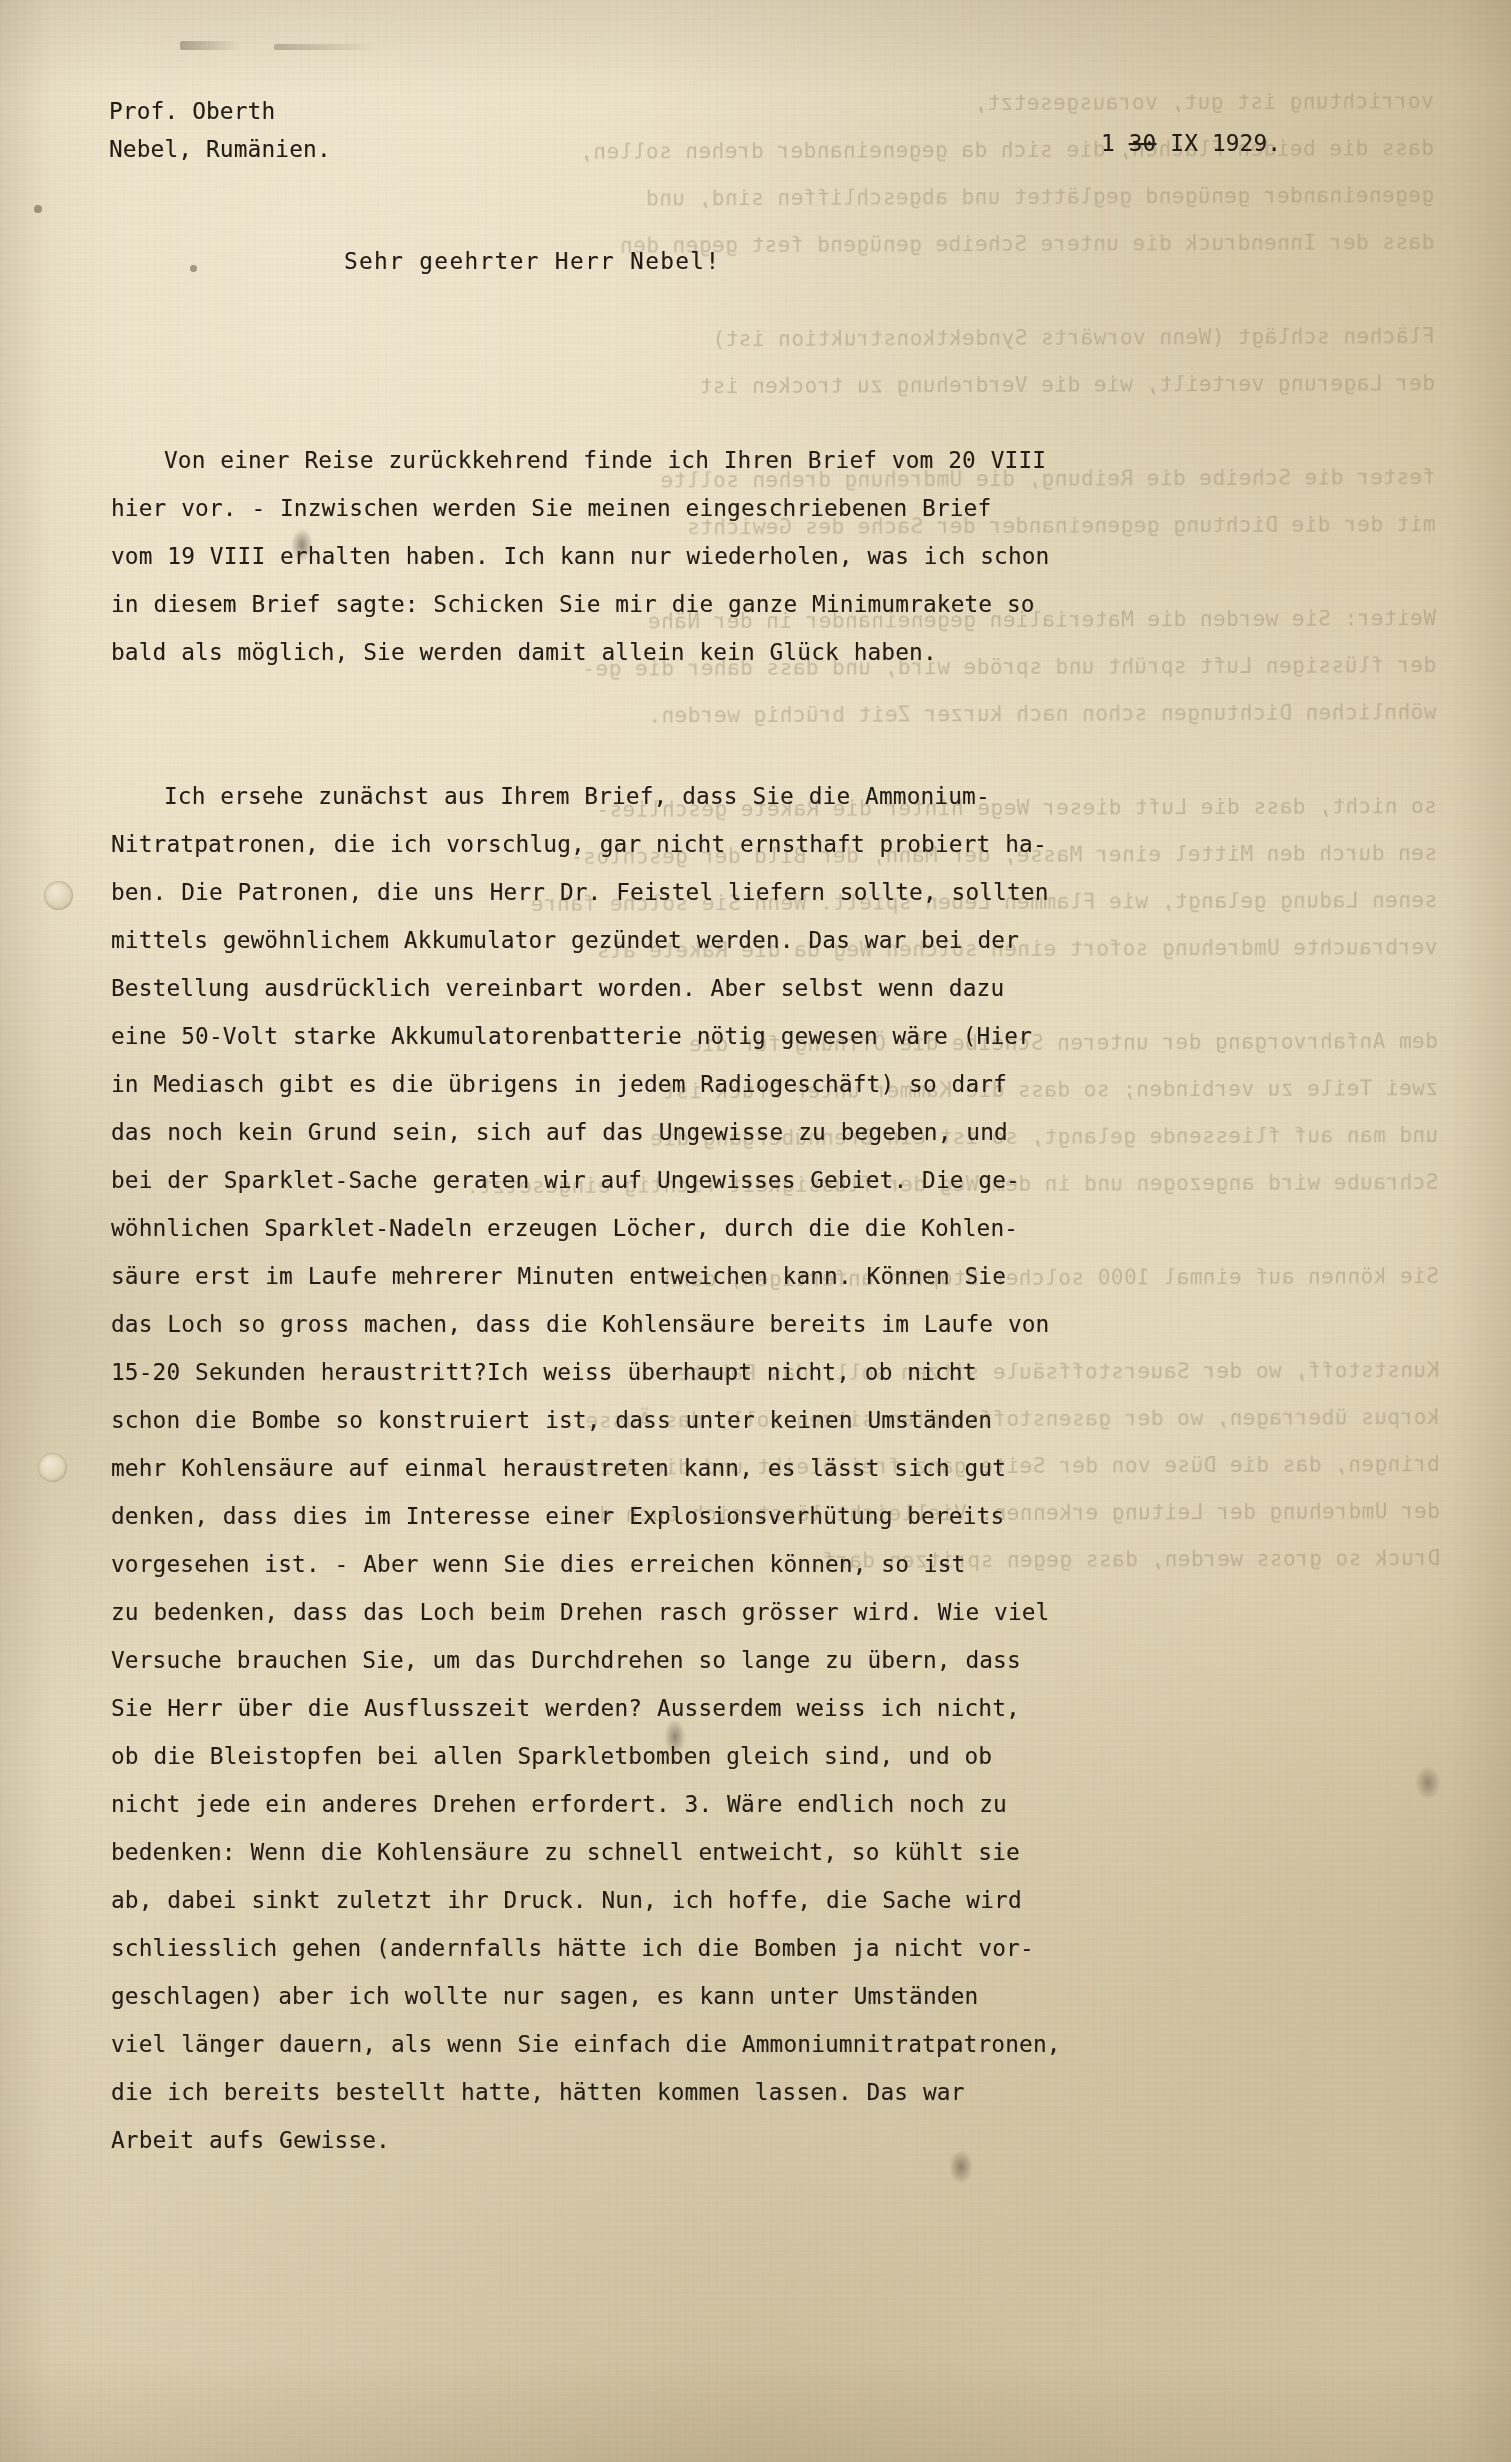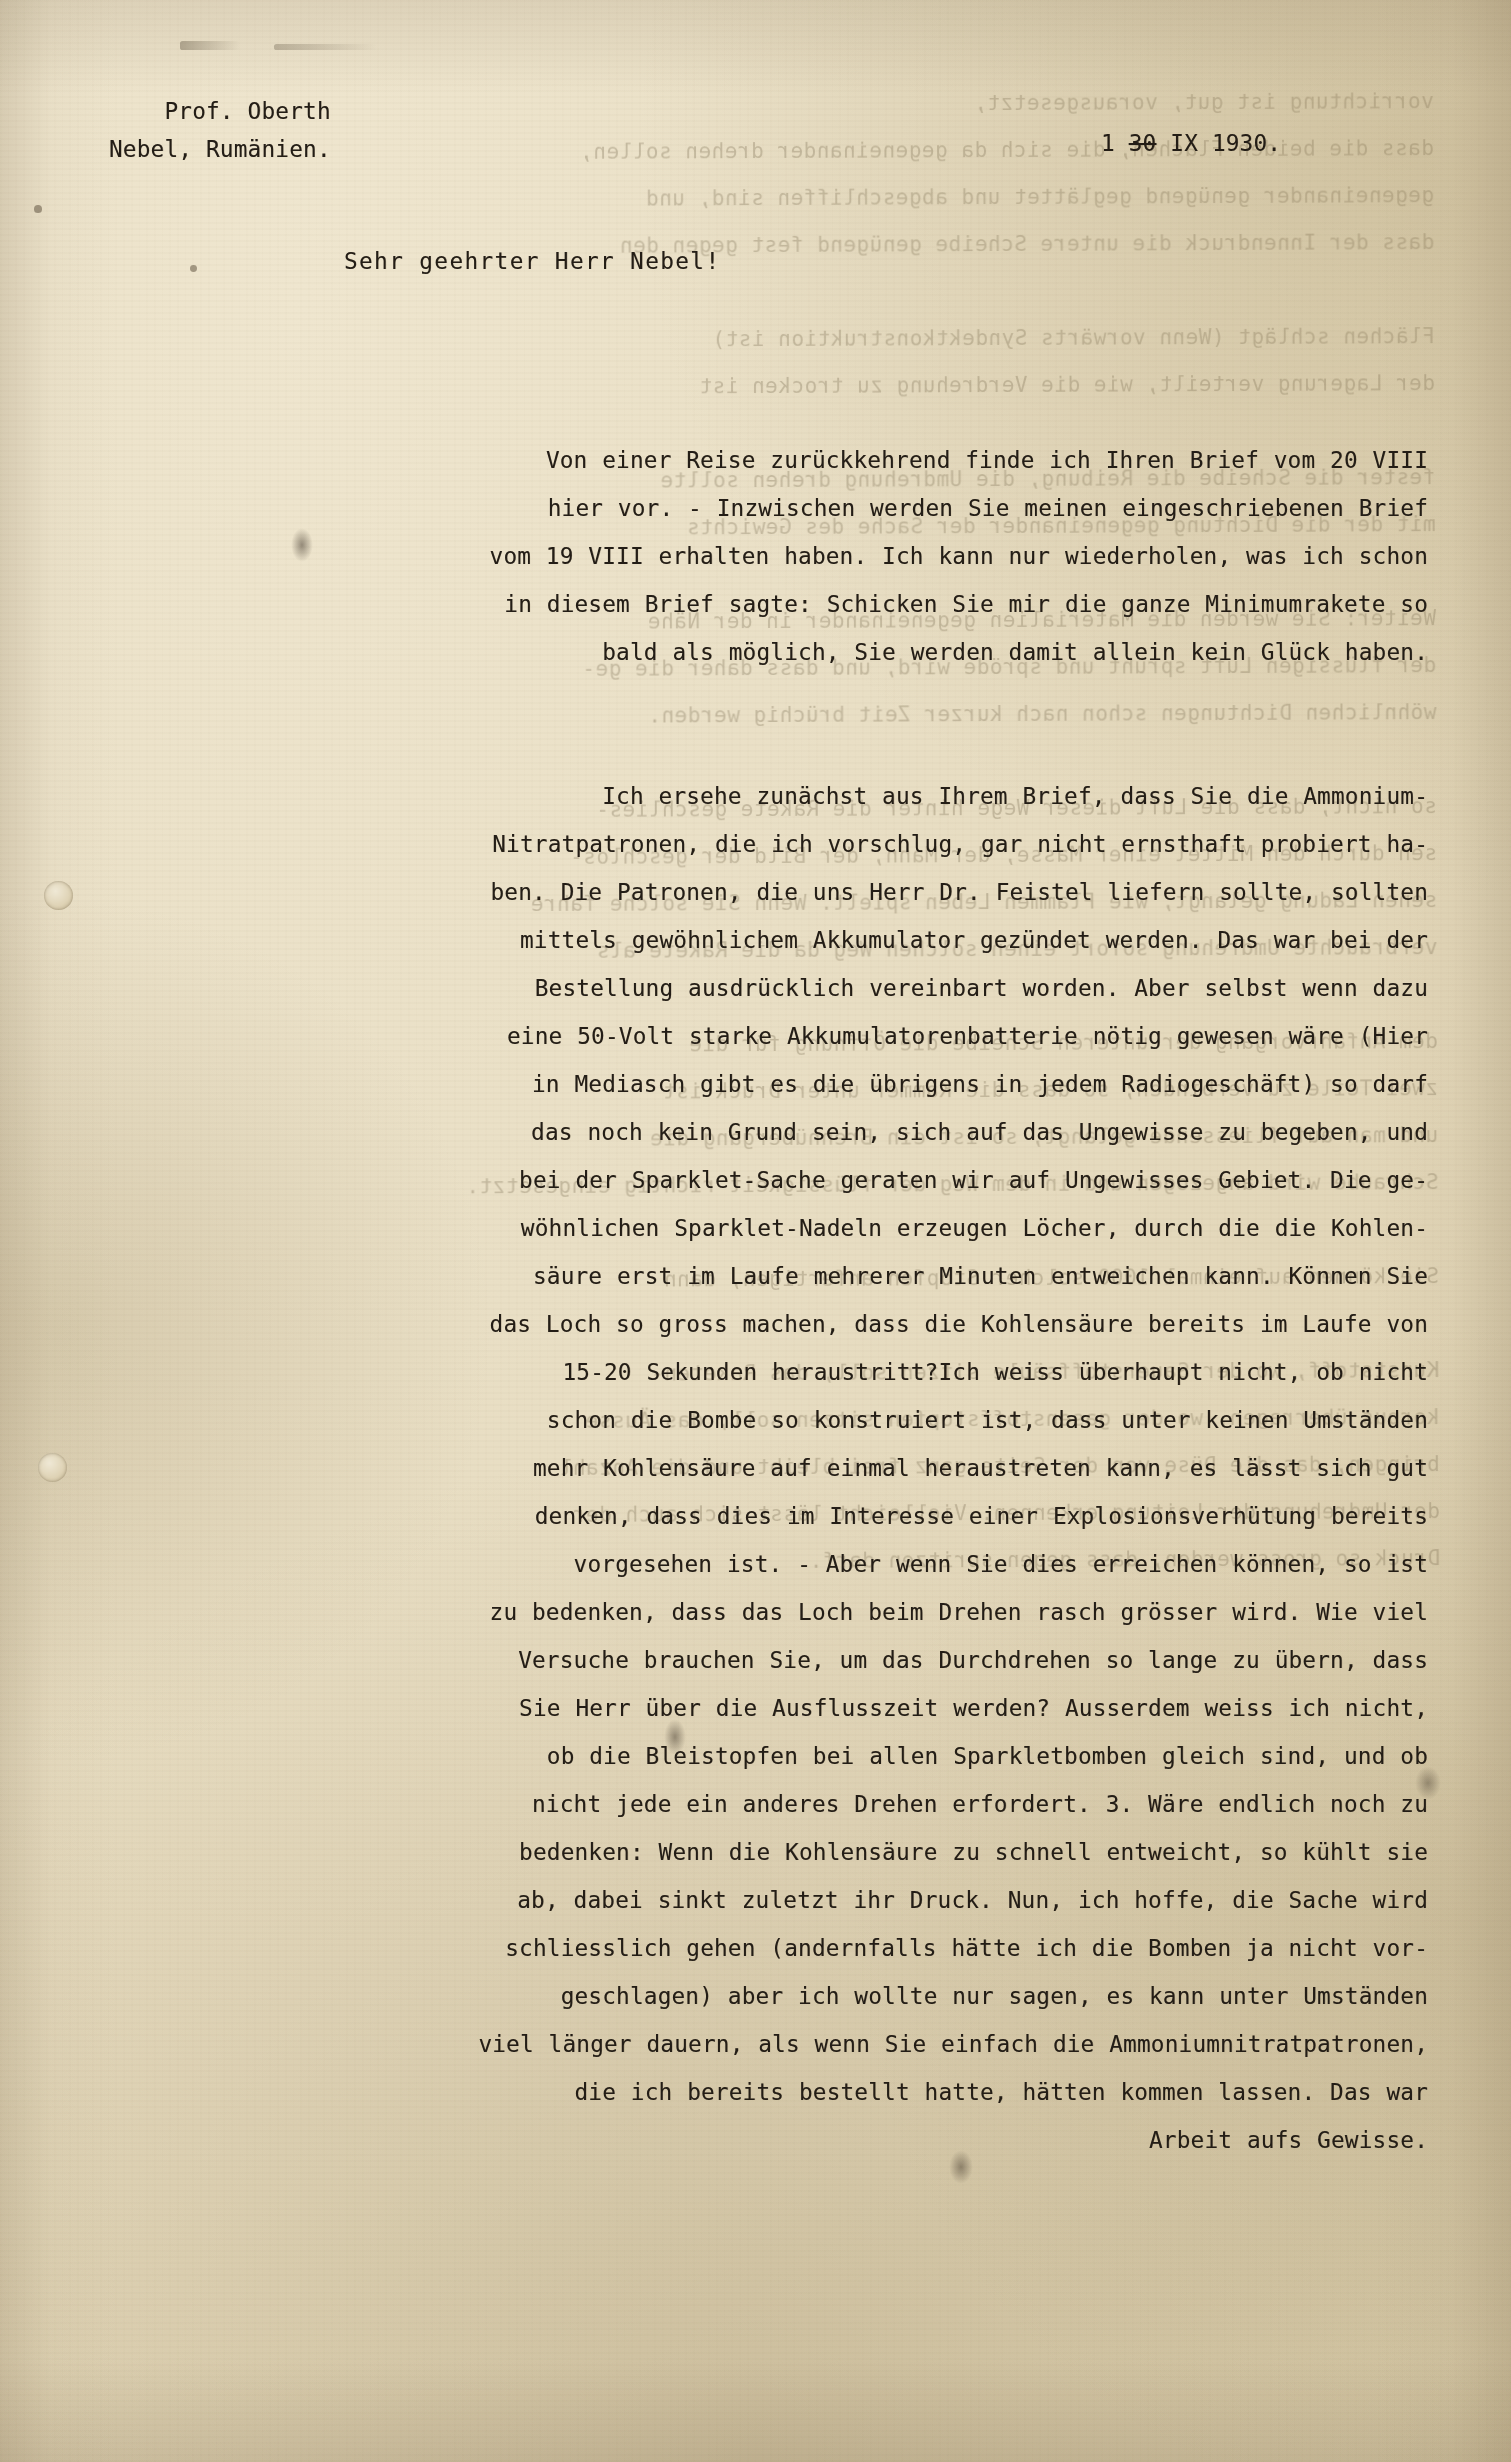--- a/index.html
+++ b/index.html
@@ -69,21 +69,20 @@
     box-shadow: inset 0 0 3.4px rgba(90,75,50,0.5);
   }
   .punch-1 { left: 44px; top: 881px; }
   .punch-2 { left: 38px; top: 1453px; }
 
   .sheet-text {
     position: absolute;
     left: 0; top: 0;
     width: 1464px;
     height: 2462px;
-    text-align: right;
   }
   .typed {
     color: #231d16;
     font-family: "DejaVu Sans Mono", monospace;
     font-size: 22.7px;
     letter-spacing: 0.2px;
     text-shadow: 0.3px 0.3px 0 rgba(60,45,30,0.35);
   }
   .hdr-block {
     position: absolute;
@@ -186,21 +185,21 @@
 
     <div class="hdr-block typed">
       <div>Prof. Oberth</div>
       <div>Nebel, Rumänien.</div>
     </div>
 
     <div class="date typed">
       <span>1</span>
       <span class="strike">30</span>
       <span>IX</span>
-      <span>1930.</span>
+      <span>1929.</span>
     </div>
 
     <div class="salutation typed">Sehr geehrter Herr Nebel!</div>
 
     <div class="body typed">
       <span class="ln"><span class="indent"></span><span>Von einer Reise zurückkehrend finde ich Ihren Brief vom 20 VIII
 hier vor. - Inzwischen werden Sie meinen eingeschriebenen Brief
 vom 19 VIII erhalten haben. Ich kann nur wiederholen, was ich schon
 in diesem Brief sagte: Schicken Sie mir die ganze Minimumrakete so
 bald als möglich, Sie werden damit allein kein Glück haben.</span></span>

